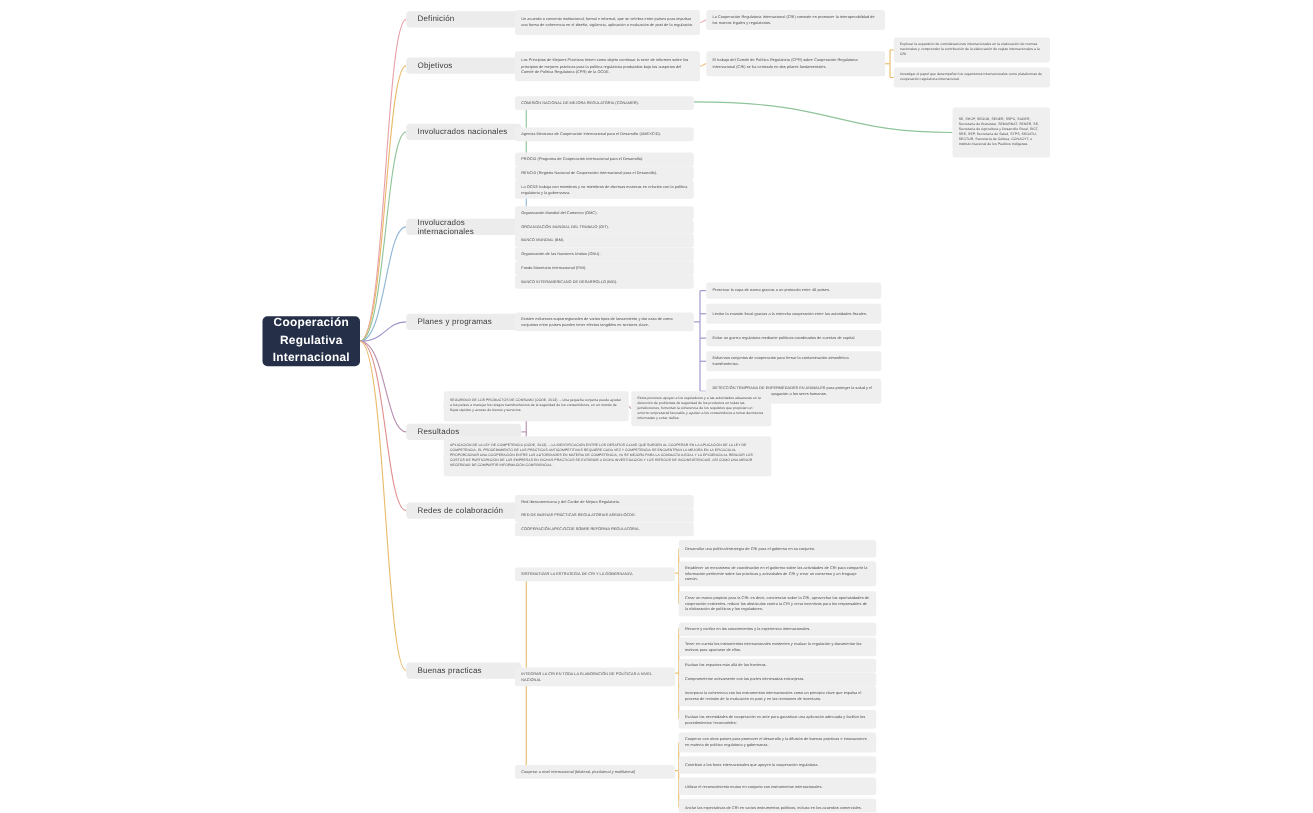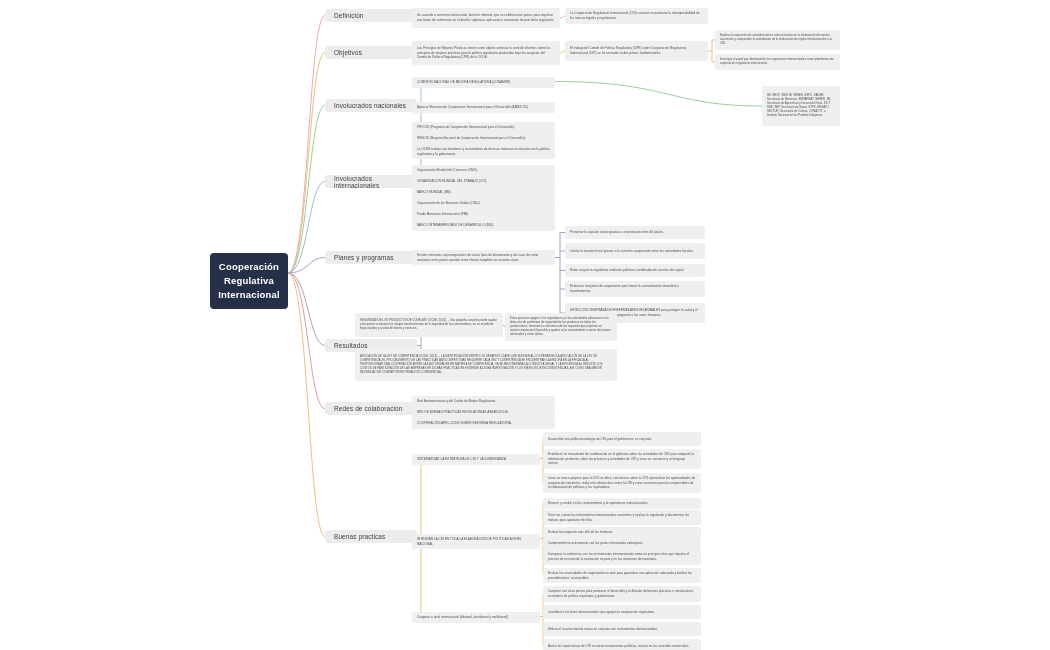--- a/index.html
+++ b/index.html
@@ -128,21 +128,21 @@
       <path d="M543,612 L543,612" stroke="#e8bc6a" fill="none" stroke-width="0.9"></path>
       <path d="M543,629 L543,629" stroke="#e8bc6a" fill="none" stroke-width="0.9"></path>
       <path d="M543,646 L543,646" stroke="#e8bc6a" fill="none" stroke-width="0.9"></path>
       <path d="M417,536.5 L421,536.5" stroke="#e8bc6a" fill="none" stroke-width="0.9"></path>
       <path d="M421,458.5 L421,616.5" stroke="#e8bc6a" fill="none" stroke-width="0.9"></path>
       <path d="M421,458.5 L412,458.5" stroke="#e8bc6a" fill="none" stroke-width="0.9"></path>
       <path d="M421,538.5 L412,538.5" stroke="#e8bc6a" fill="none" stroke-width="0.9"></path>
       <path d="M421,616.5 L412,616.5" stroke="#e8bc6a" fill="none" stroke-width="0.9"></path>
     </svg>
 
-  <div class="node root" id="root-node" style="left:210px;top:253px;width:78px;height:56px;">Cooperación Regulativa Internacional</div>
+  <div class="node root" id="root-node" style="left:210px;top:253px;width:78px;height:40px;">Cooperación Regulativa Internacional</div>
 
   <div id="nodes-layer">
       <div class="node branch" style="left: 325px; top: 9px; width: 92px; min-height: 13px; background: rgb(236, 236, 236); height: 13px;">
         <span>Definición</span>
       </div>
       <div class="node leaf " style="left: 412px; top: 8px; width: 148px; min-height: 20px;">
         <span>Un acuerdo o convenio institucional, formal e informal, que se celebra entre países para impulsar una forma de coherencia en el diseño, vigilancia, aplicación o evaluación de post de la regulación.</span>
       </div>
       <div class="node leaf " style="left: 565px; top: 8px; width: 143px; min-height: 16px;">
         <span>La Cooperación Regulatoria Internacional (CRI) consiste en promover la interoperabilidad de los marcos legales y regulatorios.</span>

